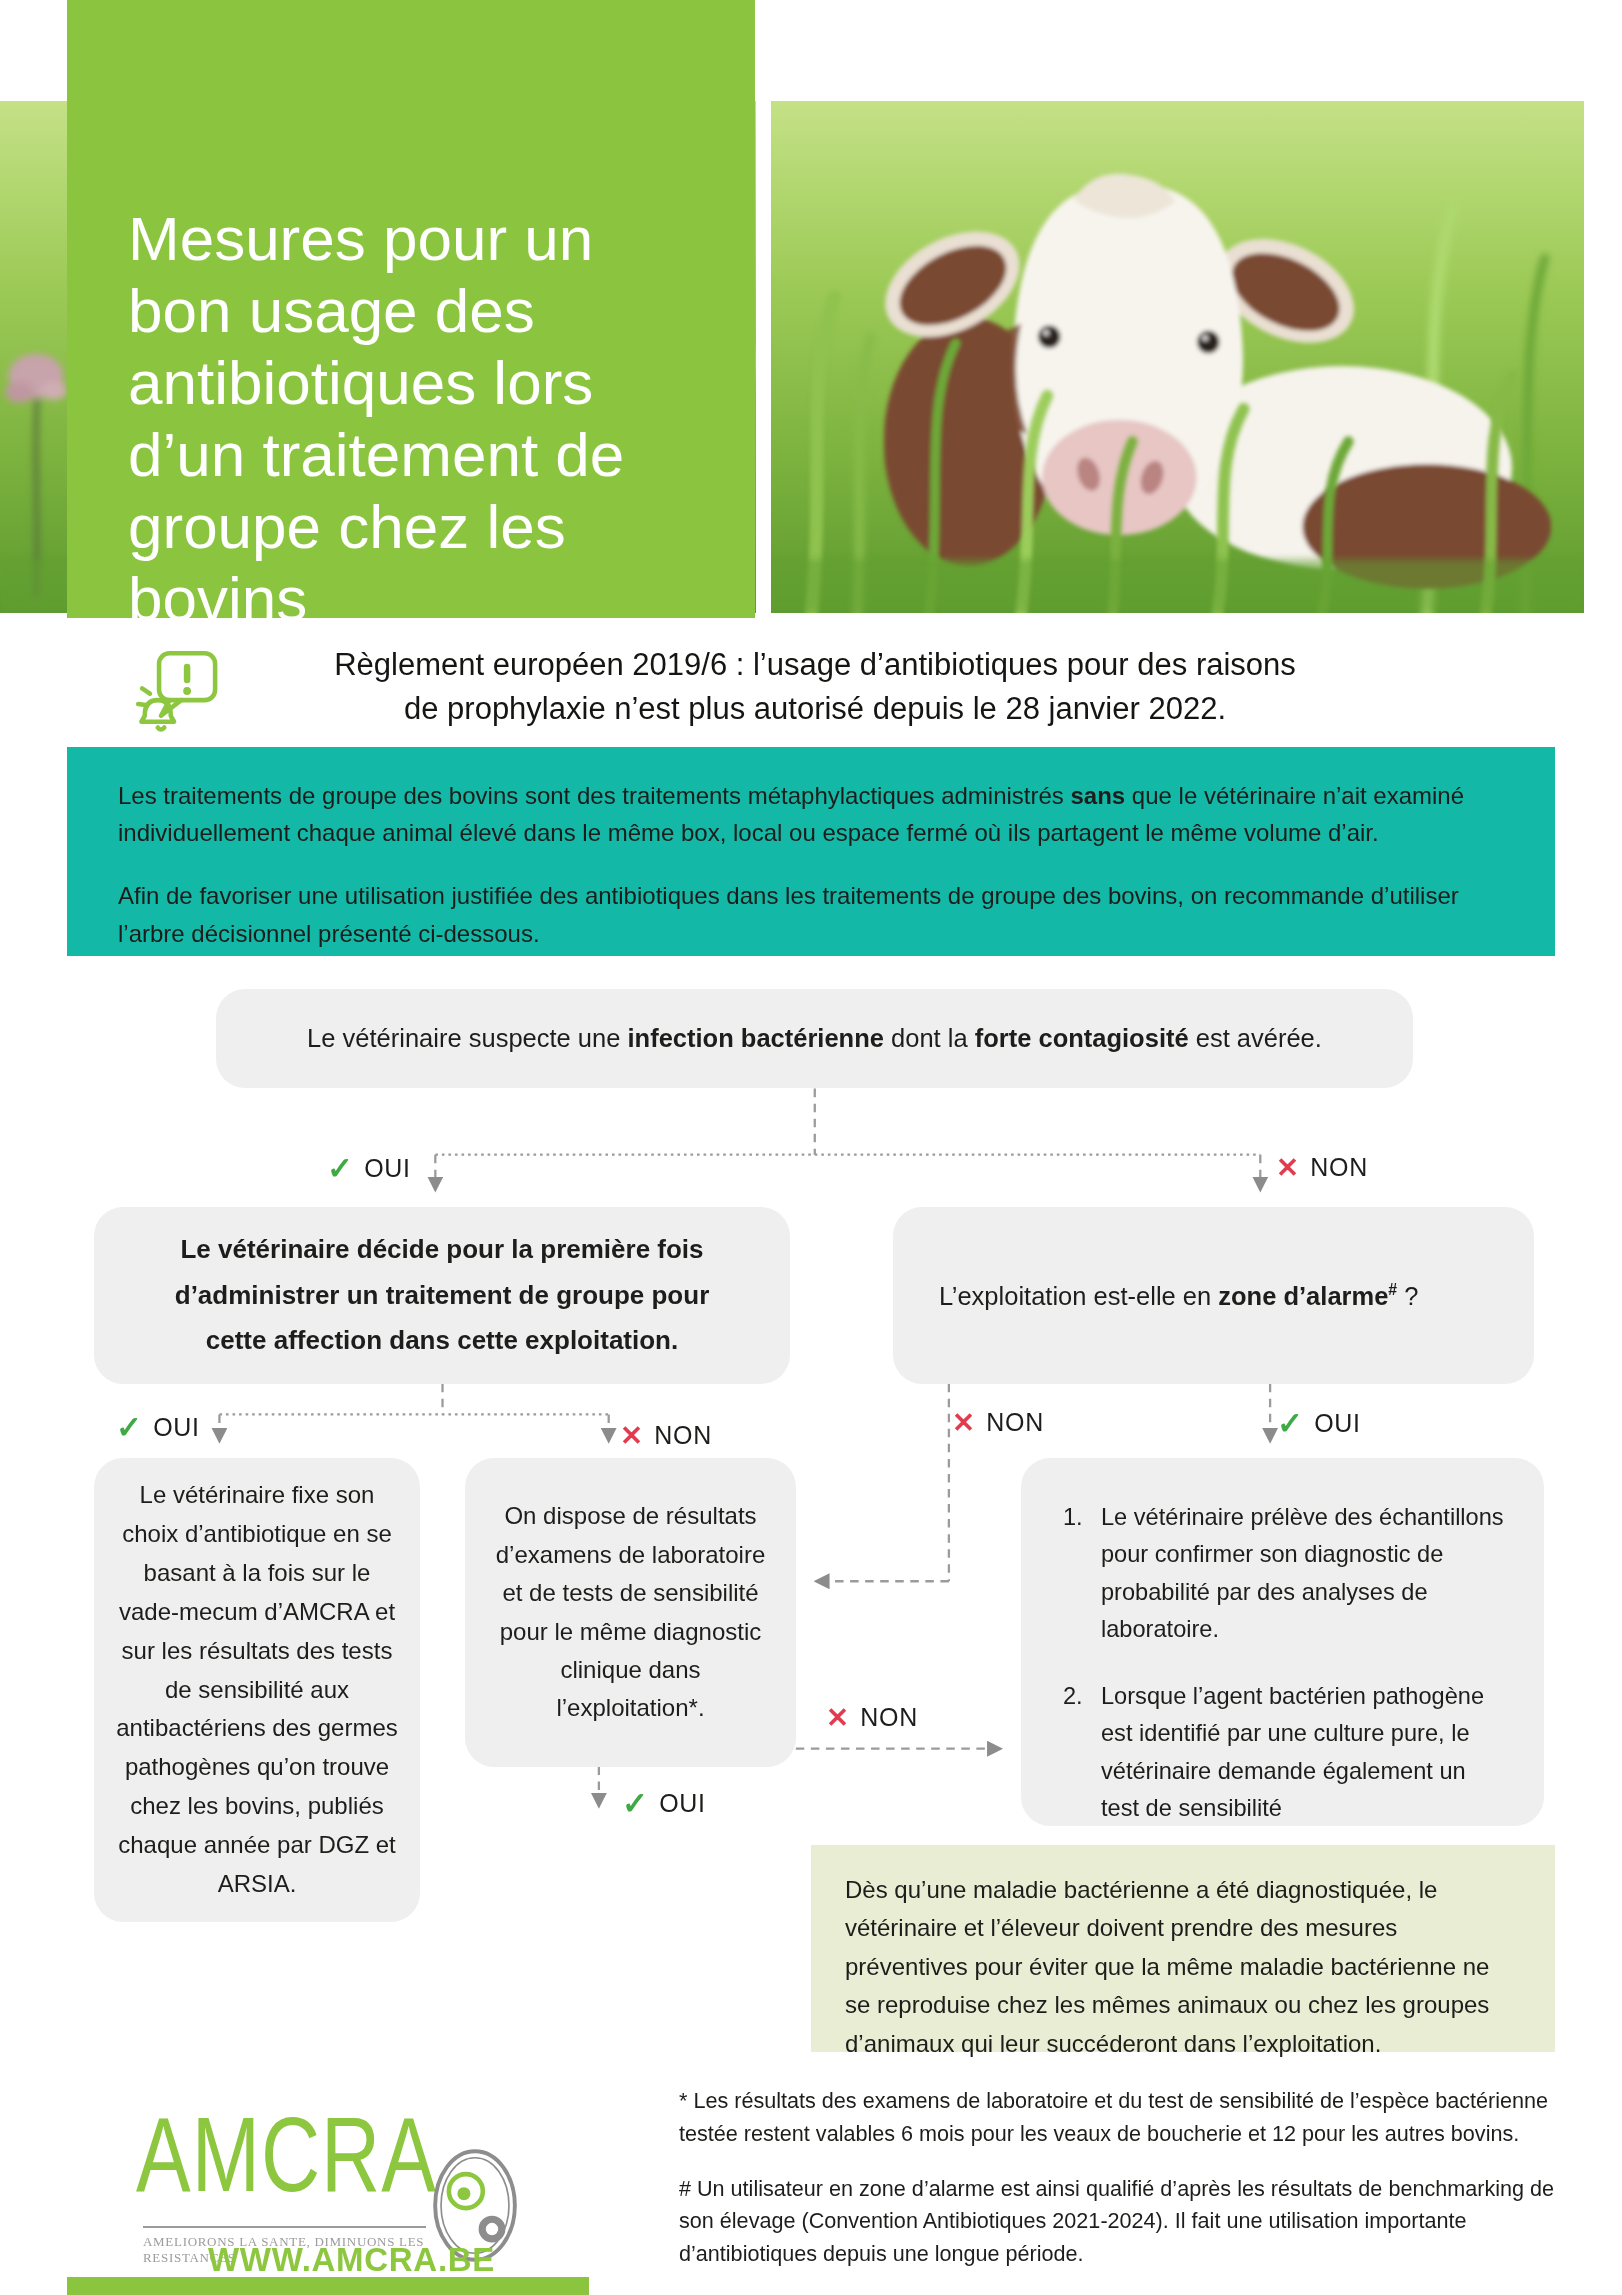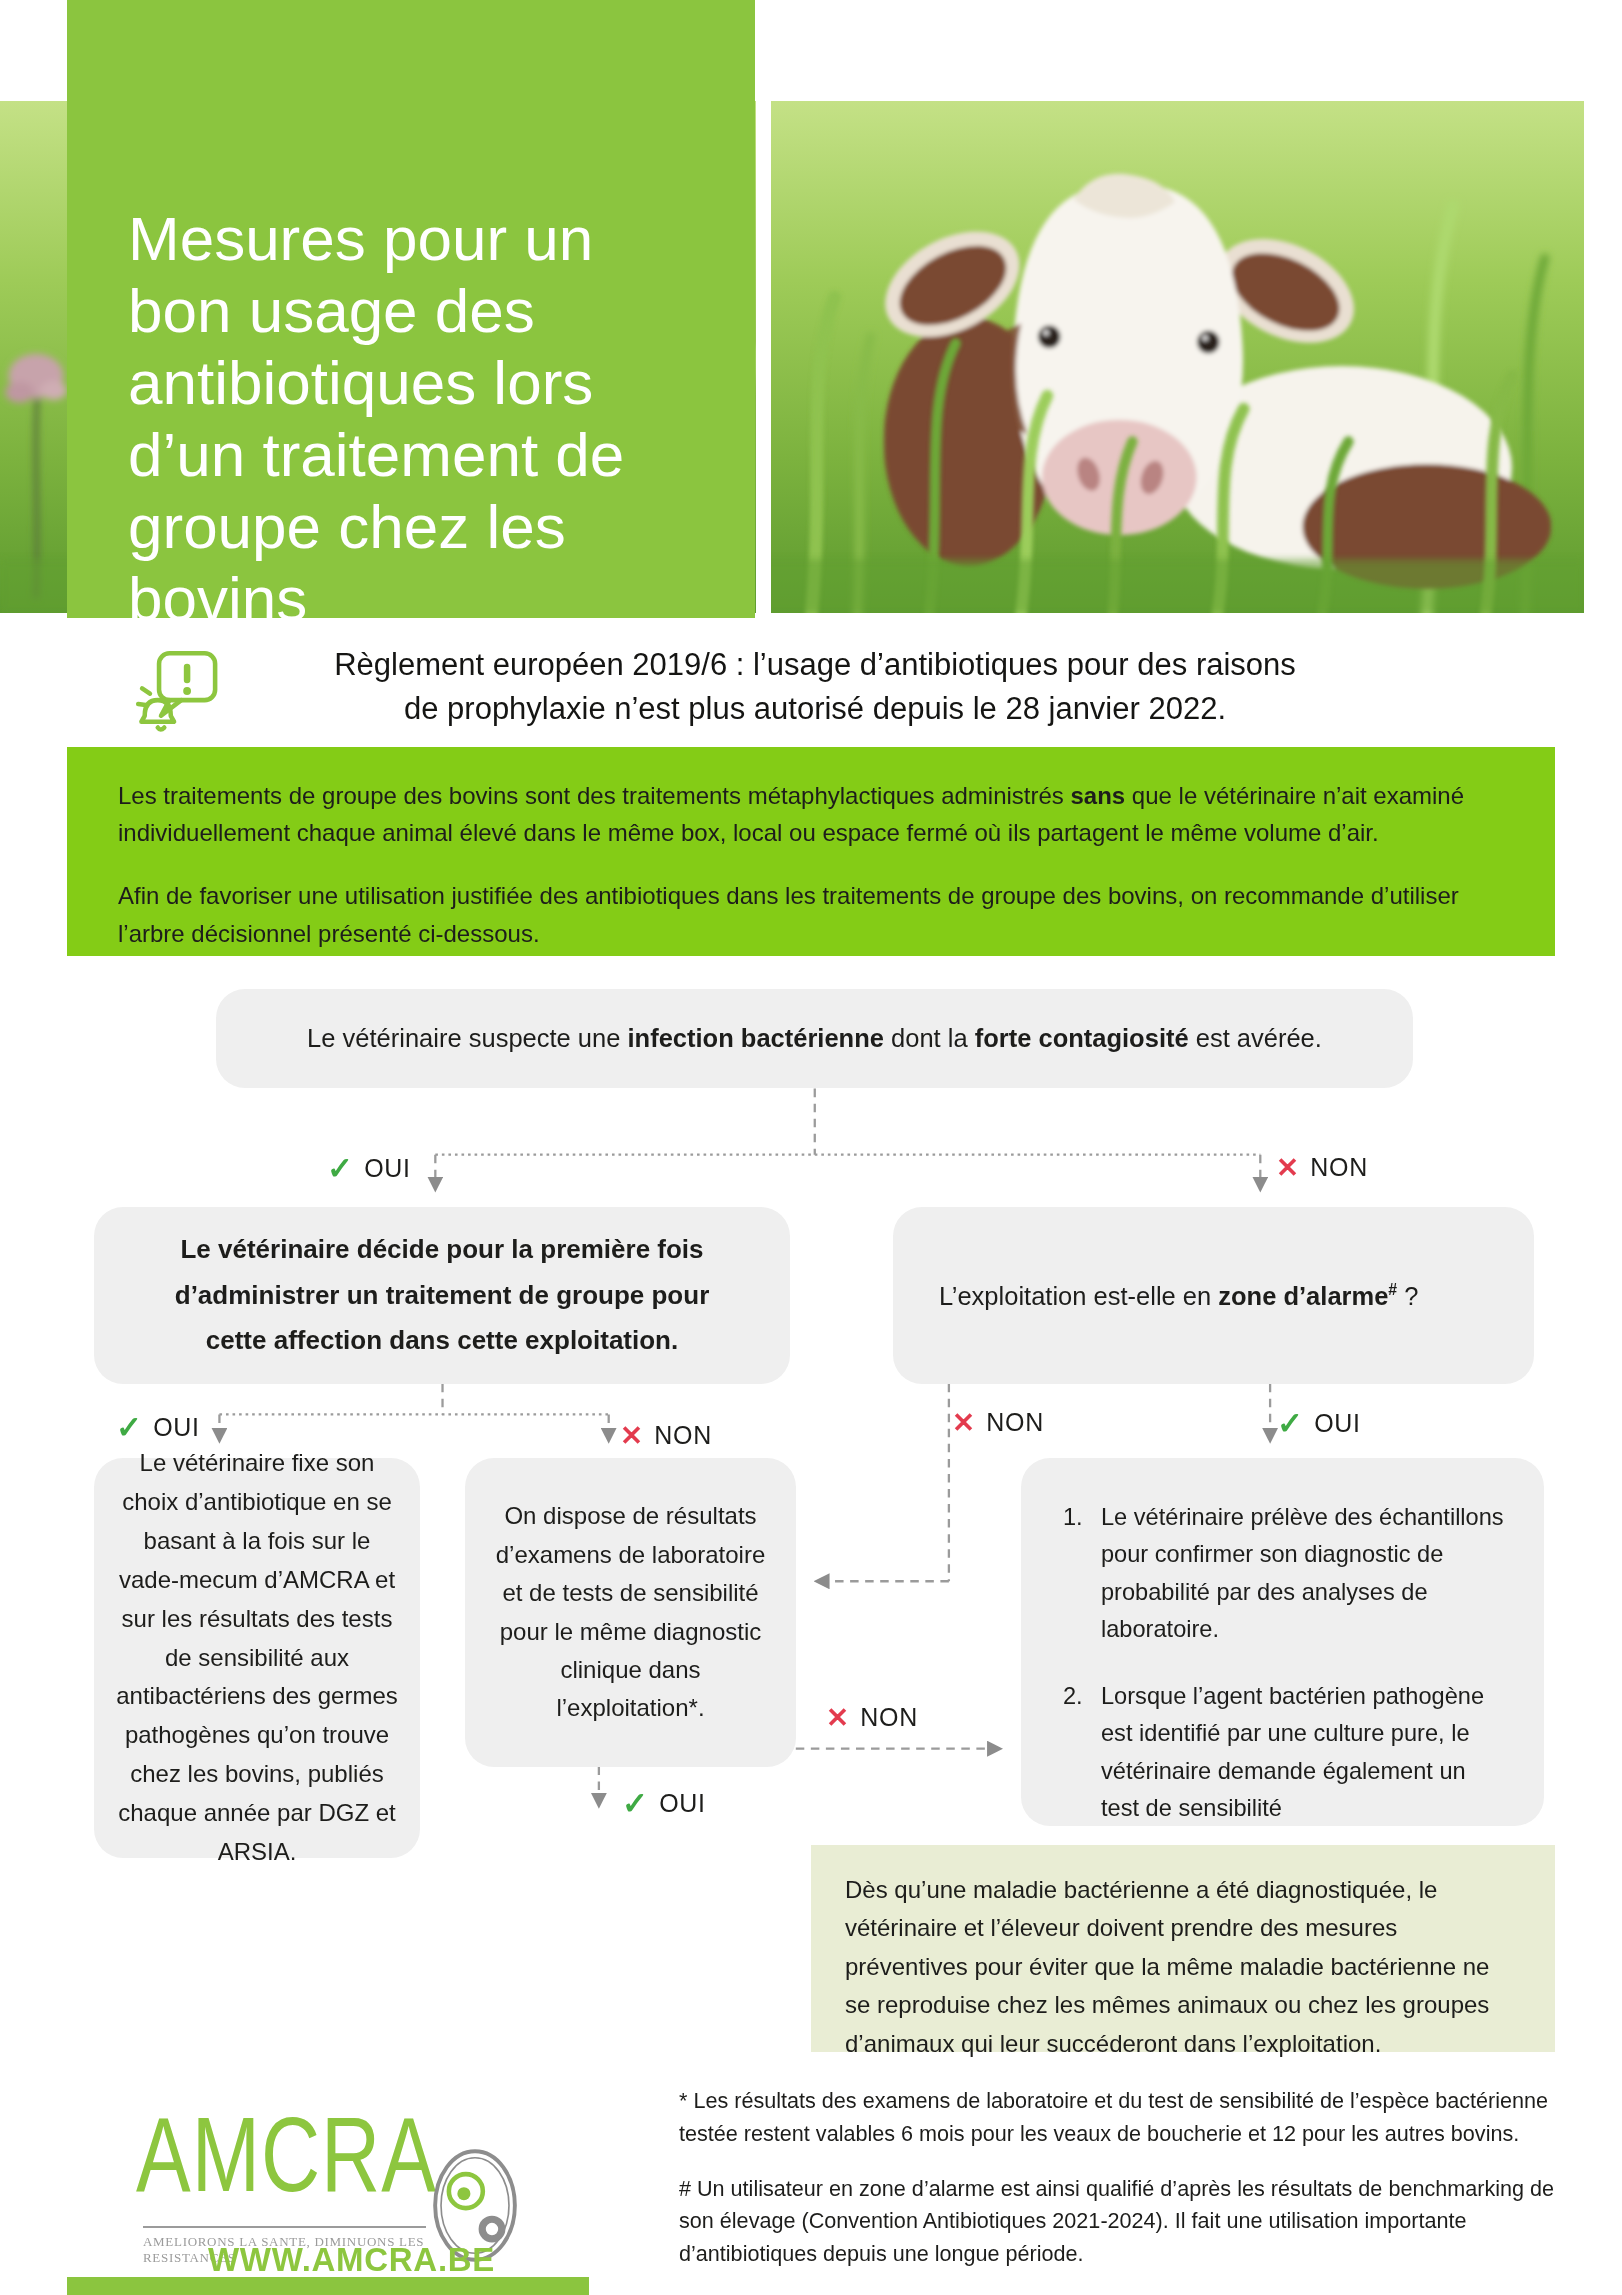--- a/index.html
+++ b/index.html
@@ -11,34 +11,34 @@
   #photo{left:0;top:101px;width:1584px;height:512px;}
   #green-block{left:67px;top:0;width:688px;height:618px;background:#8bc53f;}
   #white-gap{left:756px;top:0;width:15px;height:618px;background:#ffffff;}
   #title{left:128px;top:203px;width:589px;color:#ffffff;font-size:62px;line-height:1.16;
          font-weight:400;letter-spacing:0;}
   
   #alert-icon{left:130px;top:648px;width:92px;height:88px;}
   #regulation{left:236px;top:643px;width:1158px;text-align:center;font-size:31px;
               line-height:1.42;color:#151513;font-weight:400;}
   
-  #intro{left:67px;top:747px;width:1488px;height:209px;background:#84cc16;box-sizing:border-box;
+  #intro{left:67px;top:747px;width:1488px;height:209px;background:#14b8a6;box-sizing:border-box;
          padding:30px 51px;font-size:24px;line-height:1.55;}
   #intro p{margin:0 0 26px 0;}
   #intro p:last-child{margin:0;}
 
   
   .gbox{position:absolute;background:#efefef;border-radius:29px;display:flex;align-items:center;
         justify-content:center;text-align:center;box-sizing:border-box;}
   #box-root{left:216px;top:989px;width:1197px;height:99px;font-size:25.5px;}
   #box-first{left:94px;top:1207px;width:696px;height:177px;font-size:26px;font-weight:700;
              padding:0 52px;line-height:1.75;}
   #box-alarm{left:893px;top:1207px;width:641px;height:177px;font-size:25.5px;justify-content:flex-start;
              text-align:left;padding:0 46px;align-items:center;}
-  #box-vademecum{left:94px;top:1458px;width:326px;height:400px;font-size:24px;line-height:1.62;
+  #box-vademecum{left:94px;top:1458px;width:326px;height:464px;font-size:24px;line-height:1.62;
                  padding:0 22px;}
   #box-labresults{left:465px;top:1458px;width:331px;height:309px;font-size:24px;line-height:1.6;
                   padding:0 19.6px;}
   #box-sampling{left:1021px;top:1458px;width:523px;height:368px;font-size:23.6px;line-height:1.58;
                 text-align:left;align-items:flex-start;padding:41px 37px 0 42px;display:block;}
   .step{display:flex;margin-bottom:30px;}
   .step-num{width:38px;flex:0 0 38px;}
   #box-choose{left:460px;top:1824px;width:332px;height:228px;font-size:24px;line-height:1.65;
               padding:0 19.6px;}
   #box-prevention{left:811px;top:1845px;width:744px;height:207px;background:#e9edd4;

